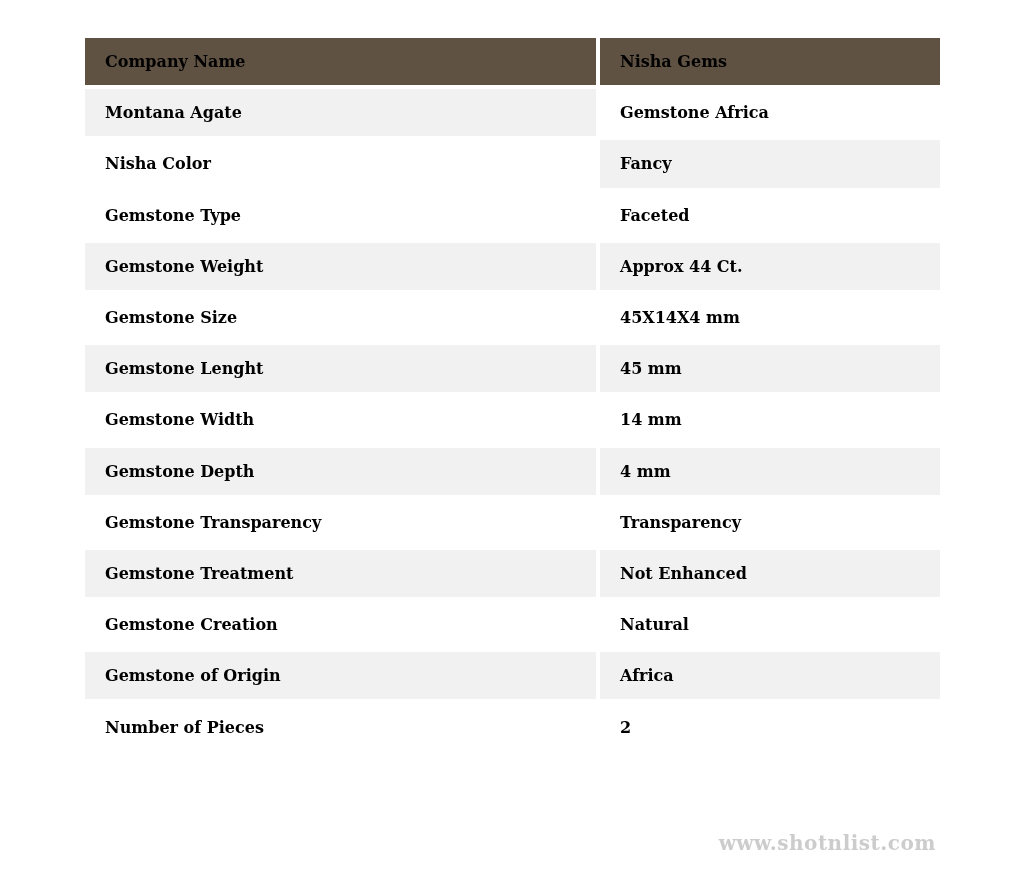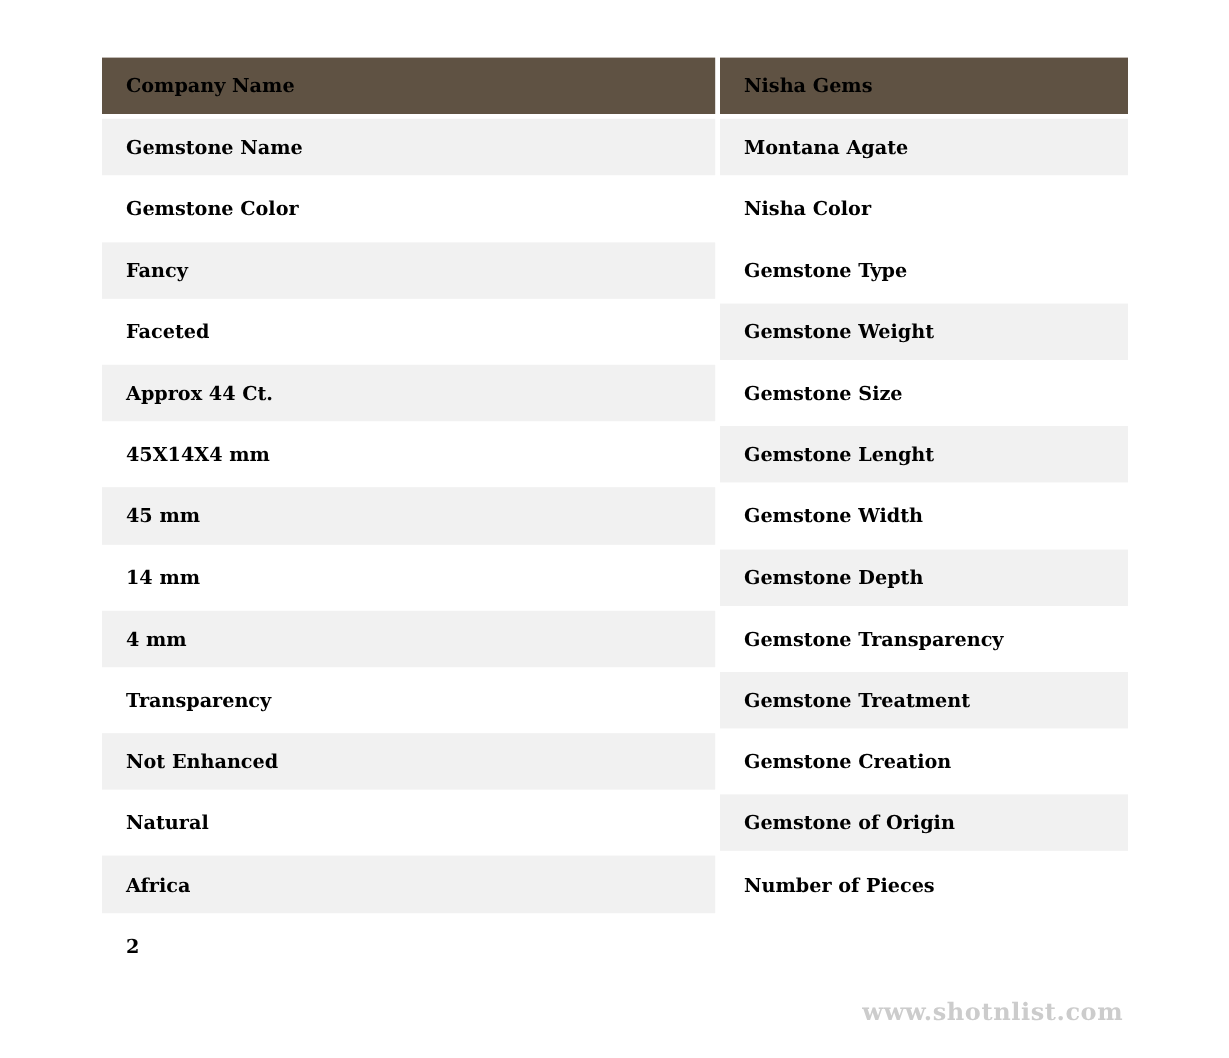--- a/index.html
+++ b/index.html
@@ -14,21 +14,21 @@
     width: 1024px;
     height: 882px;
     background: #ffffff;
     font-family: "DejaVu Serif", "Liberation Serif", serif;
     overflow: hidden;
     position: relative;
   }
   .spec-table {
     position: absolute;
     left: 85px;
-    top: 48px;
+    top: 38px;
     width: 855px;
     display: grid;
     grid-template-columns: 511px 340px;
     grid-auto-rows: 47.2px;
     gap: 4px;
     background: #ffffff;
   }
   .cell {
     display: flex;
     align-items: center;
@@ -54,24 +54,23 @@
   }
 </style>
 </head>
 <body>
 
 <div class="spec-table">
 
   <div class="cell header">Company Name</div>
   <div class="cell header">Nisha Gems</div>
 
-  <div class="cell alt">Gemstone Name</div>
   <div class="cell alt">Montana Agate</div>
 
-  <div class="cell">Gemstone Color</div>
+  <div class="cell">Gemstone Africa</div>
   <div class="cell">Nisha Color</div>
 
   <div class="cell alt">Fancy</div>
 
   <div class="cell">Gemstone Type</div>
   <div class="cell">Faceted</div>
 
   <div class="cell alt">Gemstone Weight</div>
   <div class="cell alt">Approx 44 Ct.</div>
 

